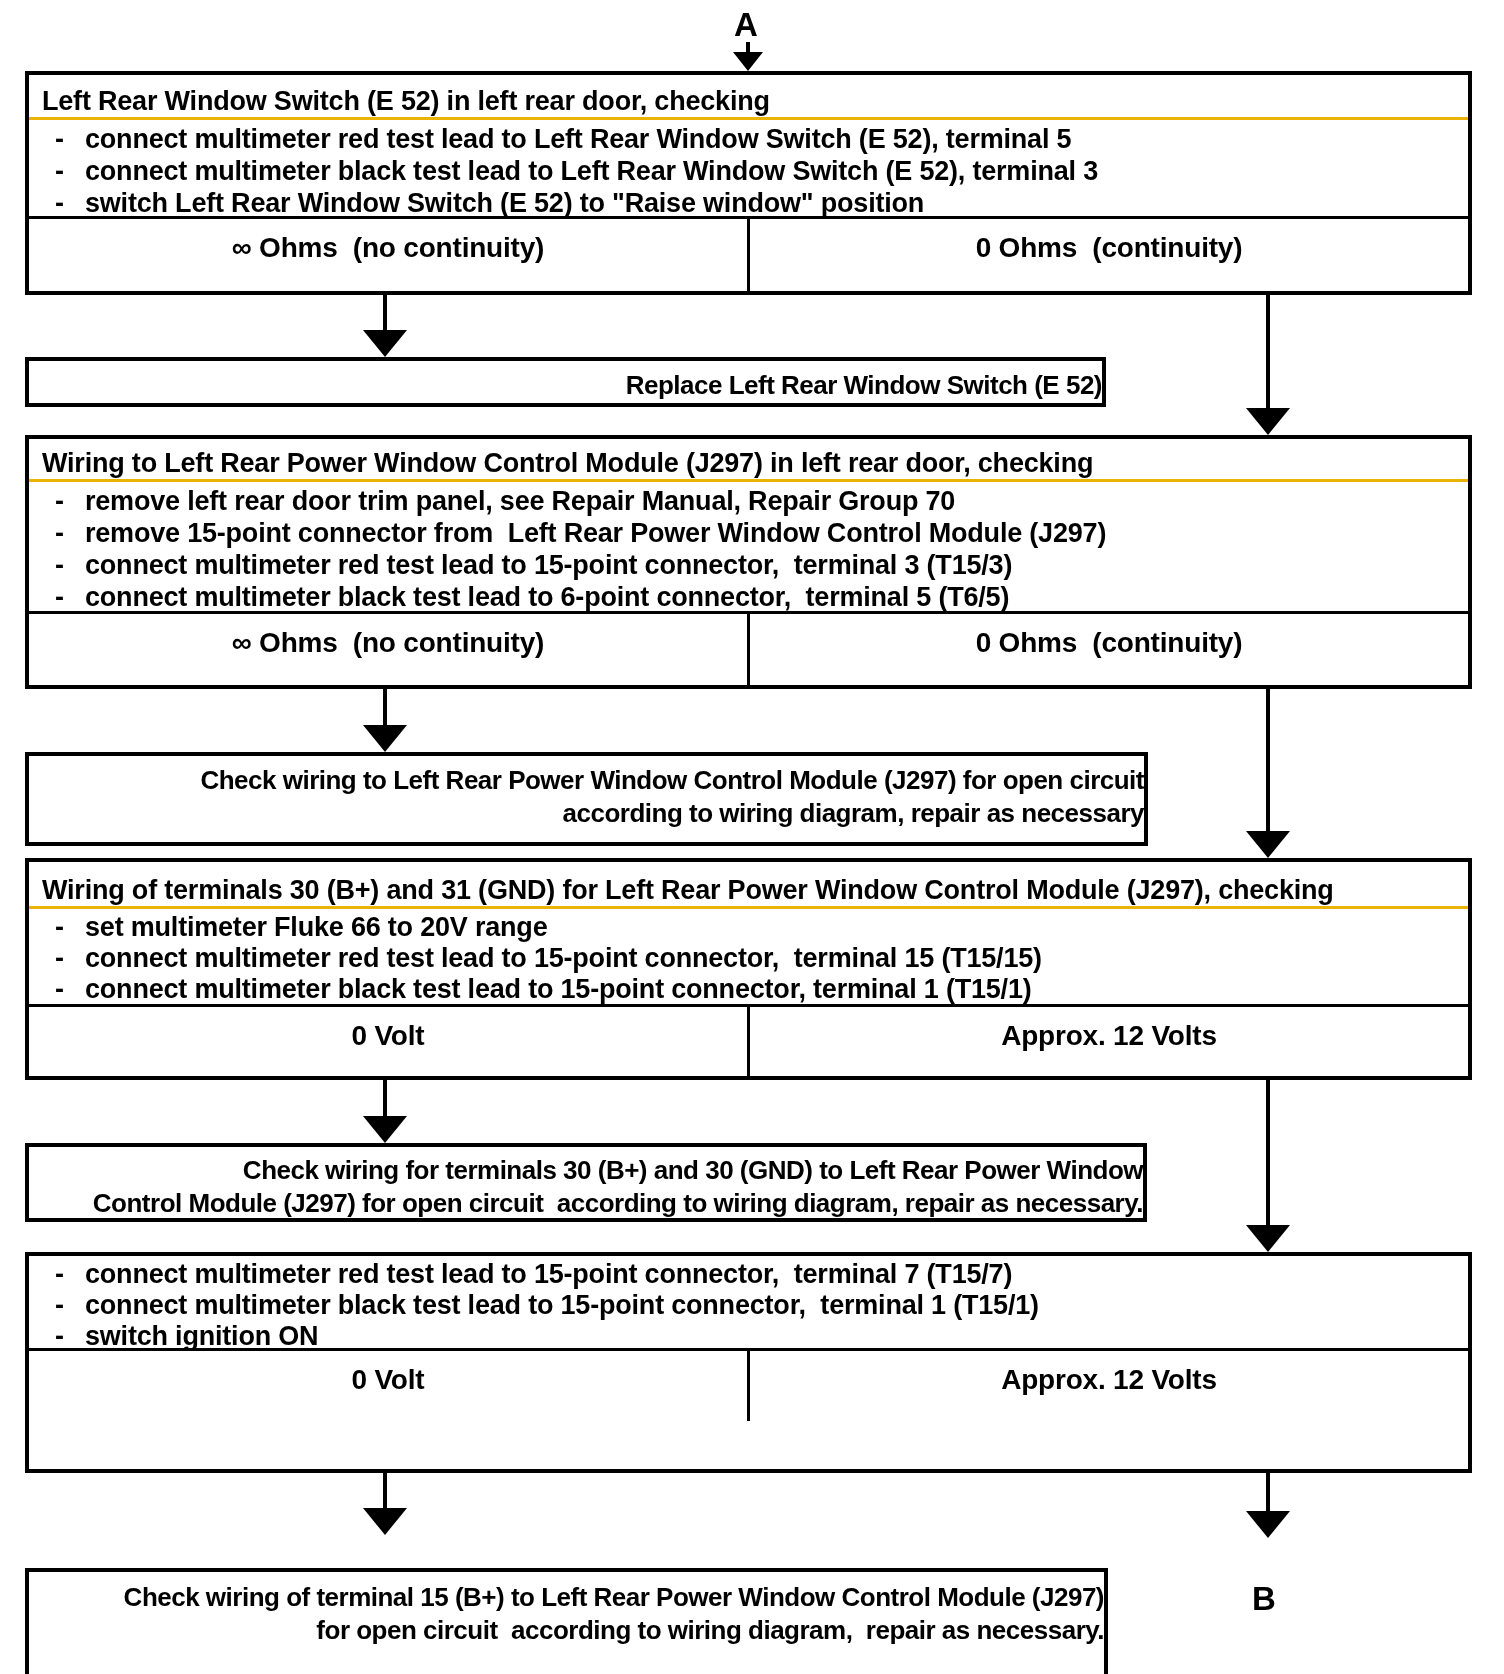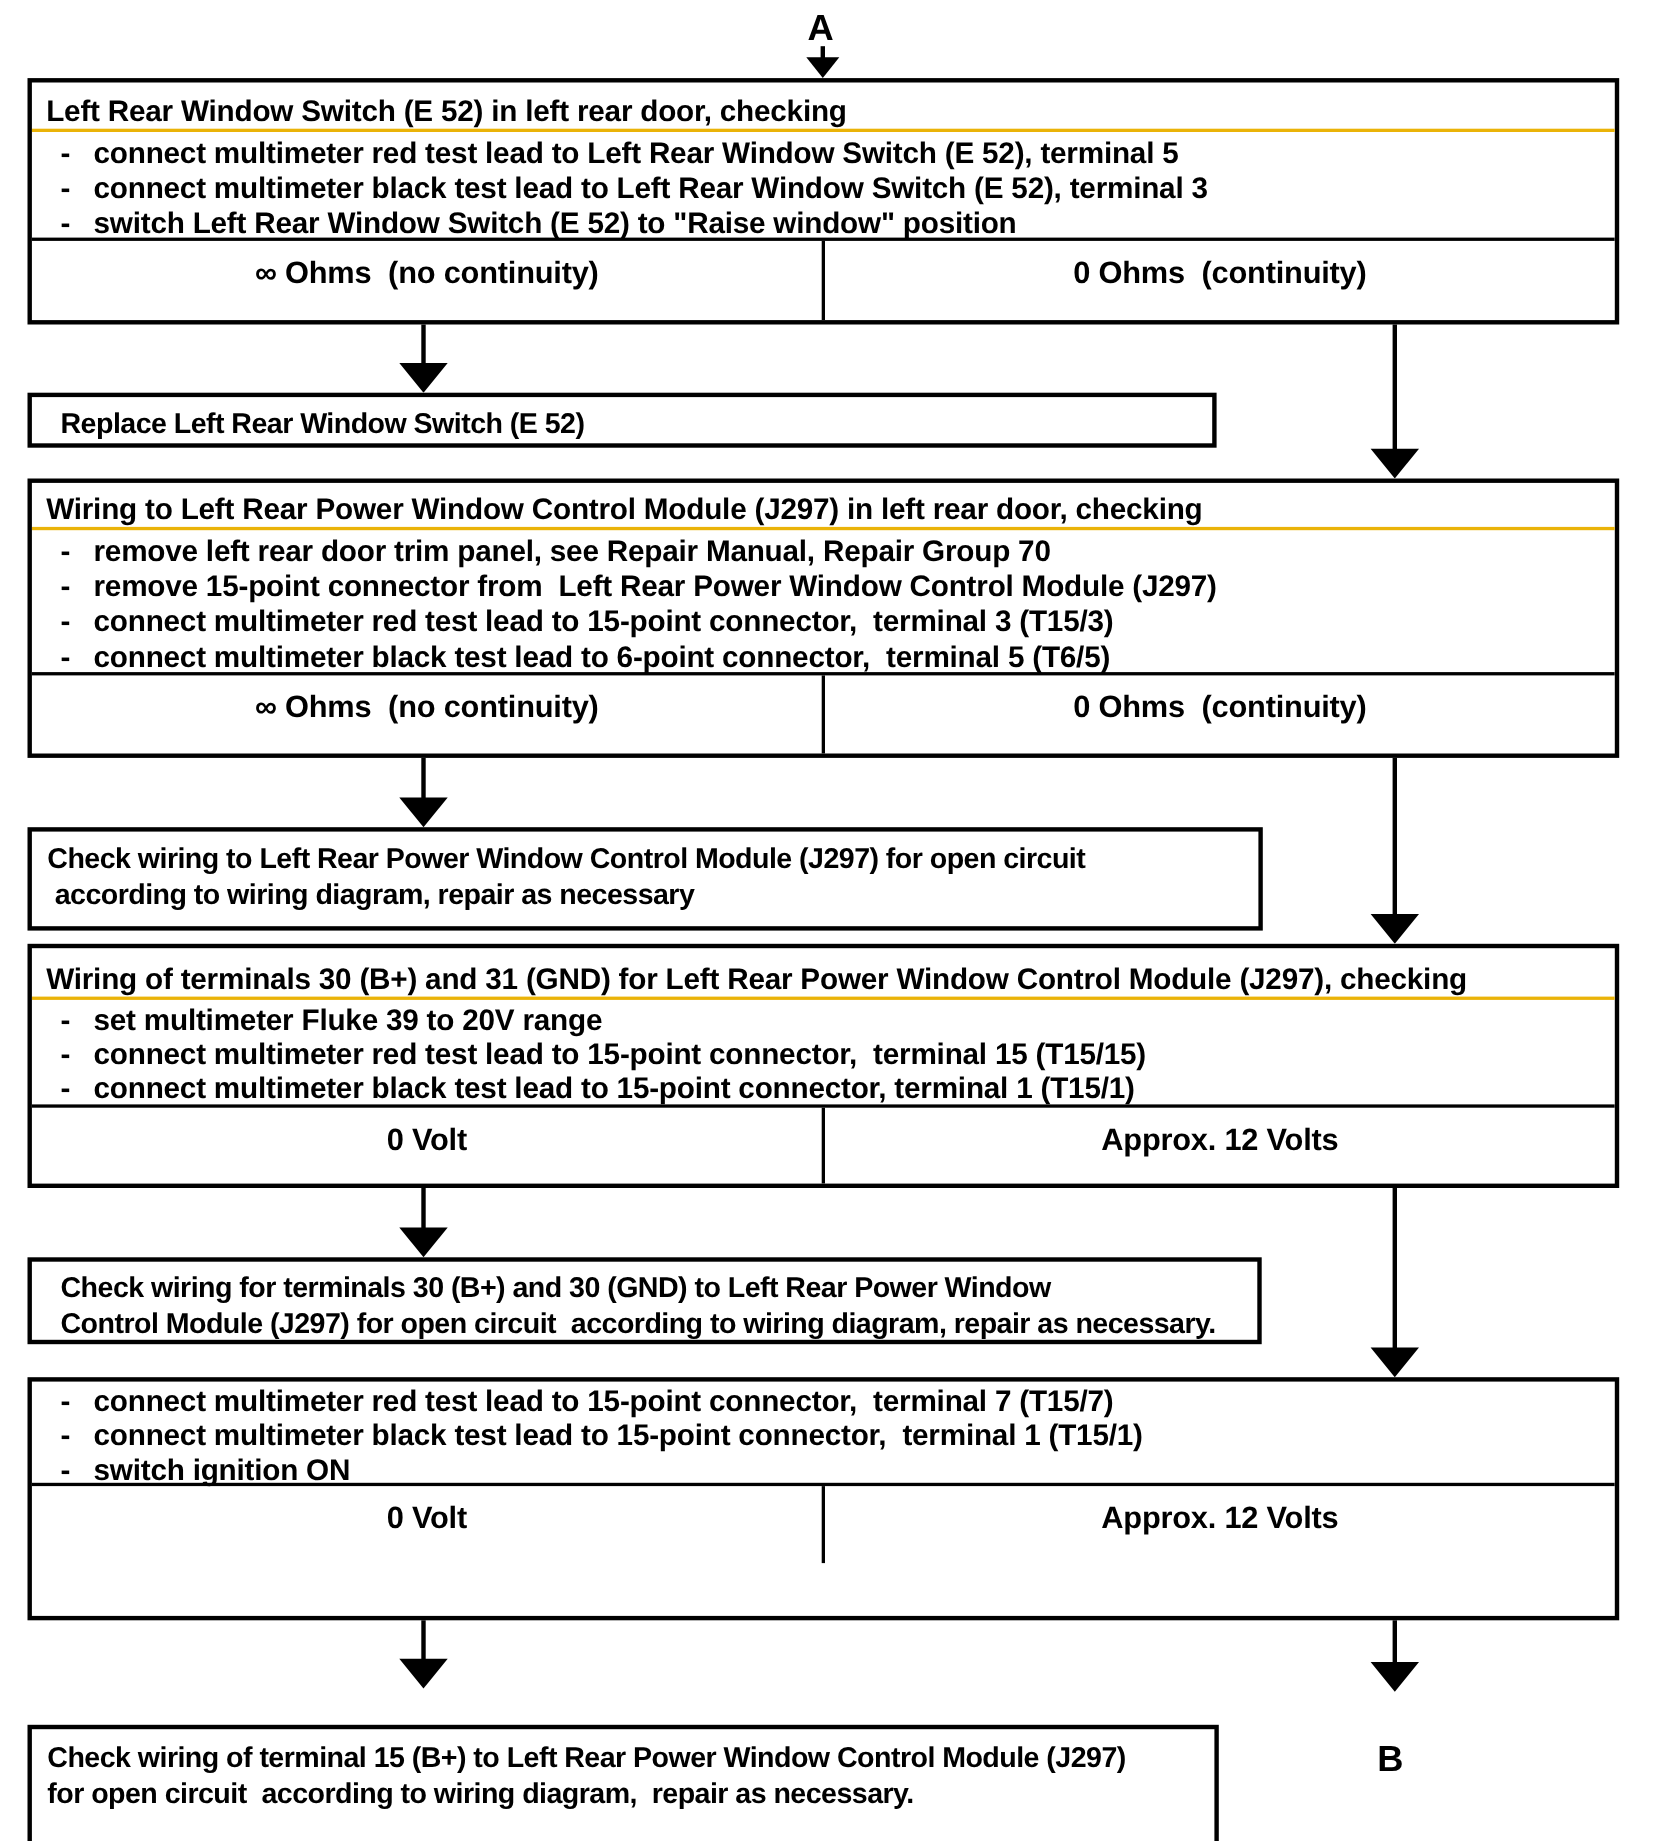--- a/index.html
+++ b/index.html
@@ -25,21 +25,21 @@
   .cb-results { display:flex; box-sizing:border-box; }
   .res-cell {
     box-sizing:border-box; padding-top:13px; text-align:center;
     font-size:28px; letter-spacing:-0.2px; white-space:pre;
   }
   .res-left { width:718px; flex:0 0 718px; }
   .res-right { flex:1 1 auto; border-left:3px solid #000; }
   .outcome {
     padding:8px 0 0 26px; font-size:26px; letter-spacing:-0.5px;
   }
-  .outcome .line { white-space:pre; line-height:33px; }
+  .outcome .line { white-space:pre; line-height:33px;text-align:right; }
   .shaft { position:absolute; width:4px; background:#000; }
   .ahead {
     position:absolute; width:0; height:0;
     border-left:22px solid transparent; border-right:22px solid transparent;
     border-top:27px solid #000;
   }
   .ahead.small {
     border-left:15px solid transparent; border-right:15px solid transparent;
     border-top:19px solid #000;
   }
@@ -98,21 +98,21 @@
     <div class="line">Check wiring to Left Rear Power Window Control Module (J297) for open circuit</div>
     <div class="line"> according to wiring diagram, repair as necessary</div>
   </div>
 
   <div class="shaft" style="left:1266px; top:689px; height:144px;"></div>
   <div class="ahead" style="left:1246px; top:831px;"></div>
 
   <div class="box" style="left:25px; top:858px; width:1447px; height:222px;">
     <div class="cb-title" style="height:47px; padding-top:13px;">Wiring of terminals 30 (B+) and 31 (GND) for Left Rear Power Window Control Module (J297), checking</div>
     <div class="cb-steps" style="height:98px; line-height:31px;">
-      <div class="step"><span class="dash">-</span><span>set multimeter Fluke 39 to 20V range</span></div>
+      <div class="step"><span class="dash">-</span><span>set multimeter Fluke 66 to 20V range</span></div>
       <div class="step"><span class="dash">-</span><span>connect multimeter red test lead to 15-point connector,  terminal 15 (T15/15)</span></div>
       <div class="step"><span class="dash">-</span><span>connect multimeter black test lead to 15-point connector, terminal 1 (T15/1)</span></div>
     </div>
     <div class="cb-results" style="height:70px;">
       <div class="res-cell res-left">0 Volt</div>
       <div class="res-cell res-right">Approx. 12 Volts</div>
     </div>
   </div>
 
   <div class="shaft" style="left:383px; top:1080px; height:38px;"></div>

